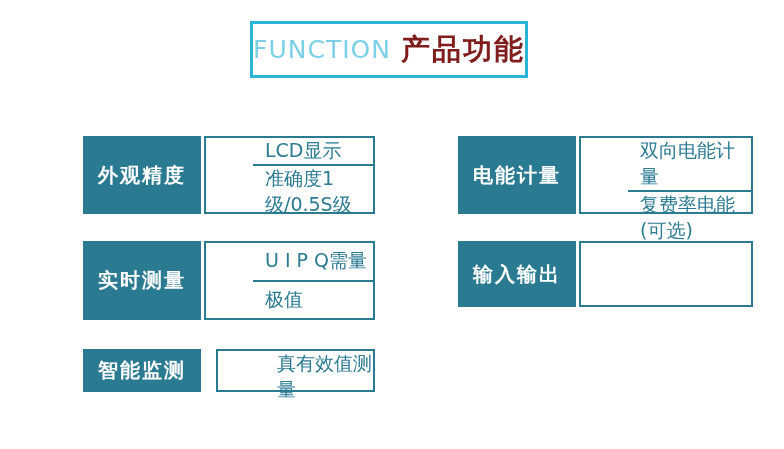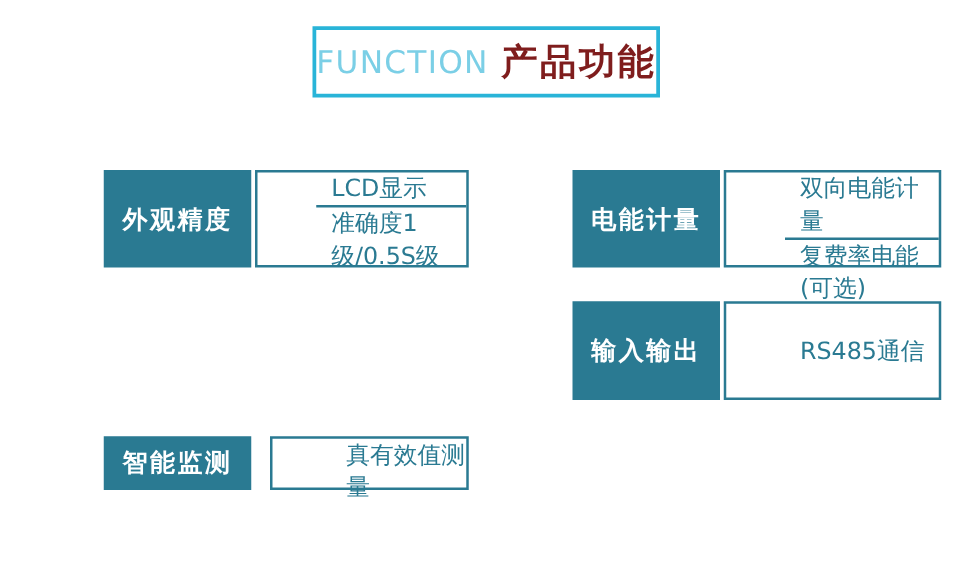--- a/index.html
+++ b/index.html
@@ -73,21 +73,21 @@
     font-size:19px;
     margin-left:47px;
   }
   .block .cell + .cell{
     border-top:2px solid #2a7a92;
   }
   
   .b1{left:35px;top:136px;width:340px;height:78px;}
   .b2{left:410px;top:136px;width:343px;height:78px;}
   .b3{left:35px;top:241px;width:340px;height:79px;}
-  .b4{left:410px;top:241px;width:343px;height:79px;}
+  .b4{left:410px;top:241px;width:343px;height:66px;}
   .b5{left:35px;top:349px;width:340px;height:43px;gap:12px;}
 </style>
 </head>
 <body>
 
 <div class="stage">
 
   <div class="title-box">
     <span class="title-en">FUNCTION</span>
     <span class="title-zh">产品功能</span>
@@ -102,25 +102,31 @@
   </div>
 
   <div class="block b2">
     <div class="label">电能计量</div>
     <div class="cells">
       <div class="cell">双向电能计量</div>
       <div class="cell">复费率电能(可选)</div>
     </div>
   </div>
 
+  <div class="block b3">
+    <div class="label">实时测量</div>
+    <div class="cells">
+      <div class="cell">U I P Q需量</div>
+      <div class="cell">极值</div>
+    </div>
+  </div>
 
   <div class="block b4">
     <div class="label">输入输出</div>
     <div class="cells">
-      <div class="cell">RS485通信</div>
     </div>
   </div>
 
   <div class="block b5">
     <div class="label">智能监测</div>
     <div class="cells">
       <div class="cell">真有效值测量</div>
     </div>
   </div>
 

